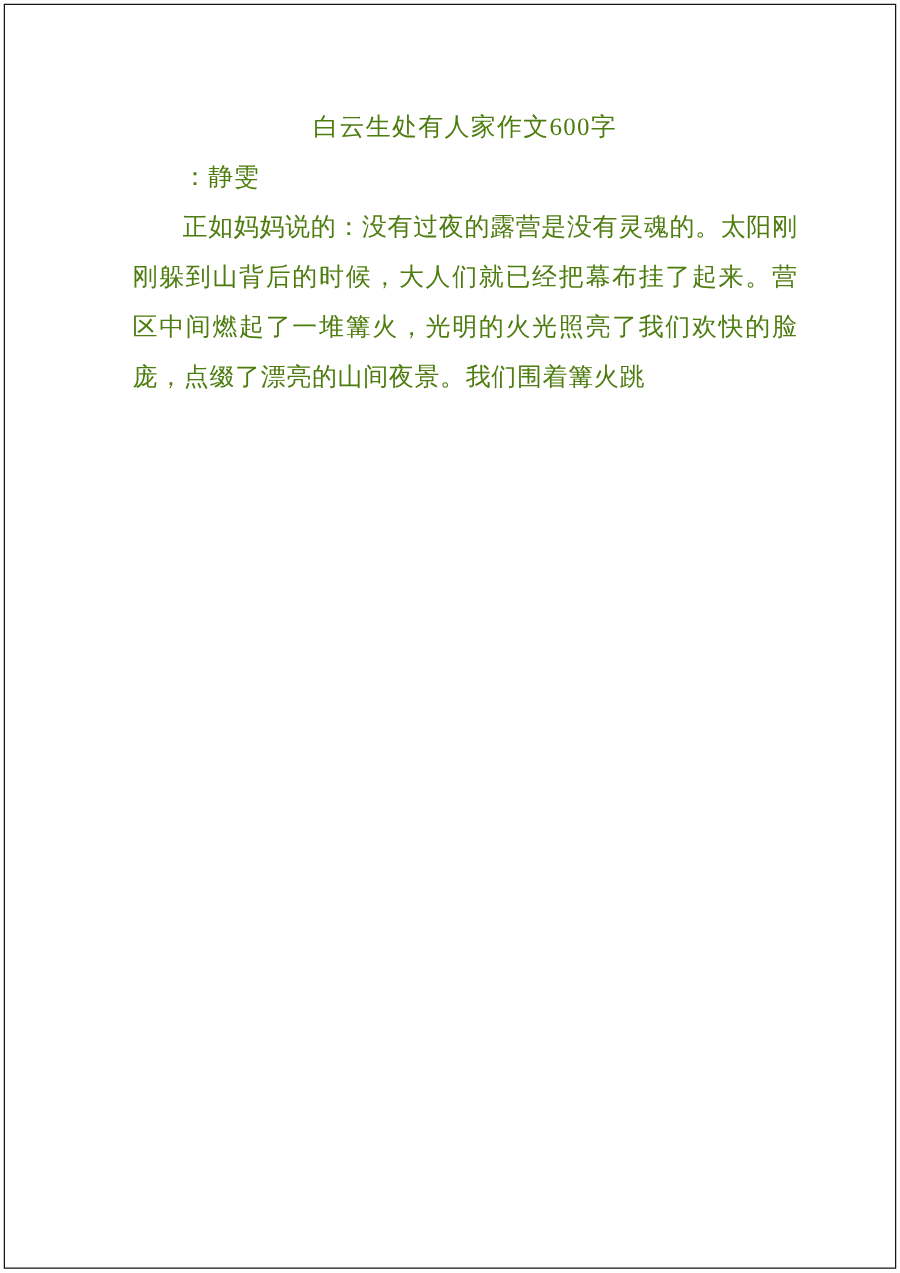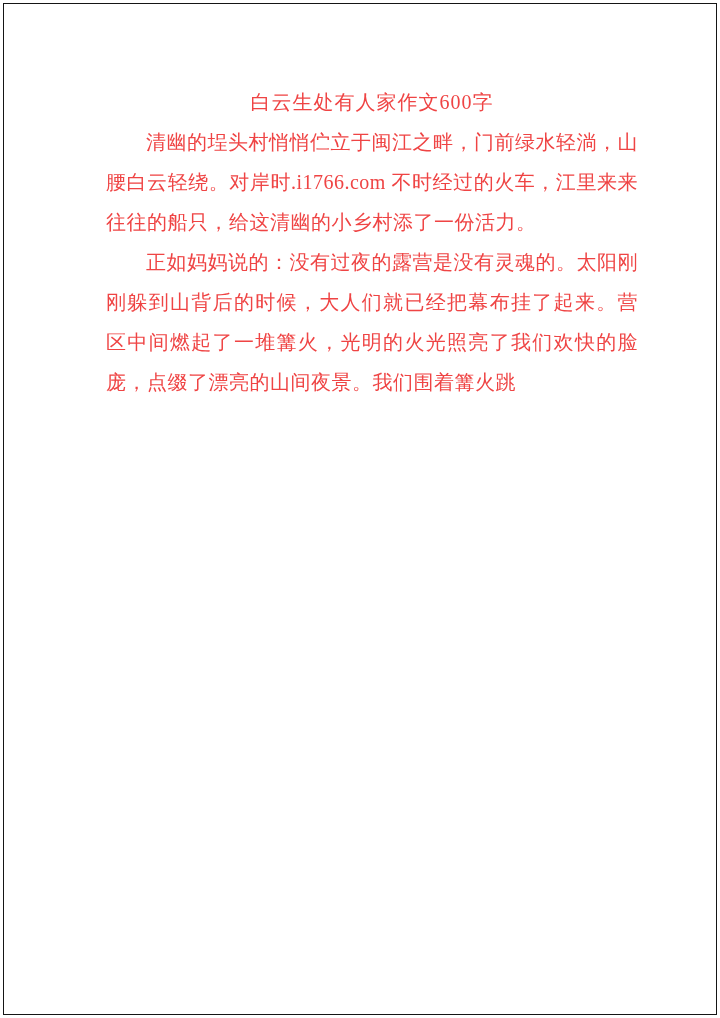--- a/index.html
+++ b/index.html
@@ -8,21 +8,21 @@
     background: #ffffff;
   }
   .page {
     position: relative;
     width: 720px;
     height: 1018px;
     background: #ffffff;
     box-sizing: border-box;
     overflow: hidden;
     font-family: "Liberation Serif", "DejaVu Serif", serif;
-    color: #ef4444;
+    color: #4d7c0f;
   }
   .page-border {
     position: absolute;
     inset: 3px;
     border: 1px solid #151515;
     pointer-events: none;
   }
   .content {
     position: absolute;
     left: 106px;
@@ -49,16 +49,16 @@
     margin-top: 0;
   }
 </style>
 </head>
 <body>
 
 <div class="page">
   <div class="page-border"></div>
   <div class="content">
     <h1 class="title">白云生处有人家作文600字</h1>
-    <p class="para">清幽的埕头村悄悄伫立于闽江之畔，门前绿水轻淌，山腰白云轻绕。对岸时.i1766.com 不时经过的火车，江里来来往往的船只，给这清幽的小乡村添了一份活力。</p>
+    <p class="para author-line">：静雯</p>
     <p class="para">正如妈妈说的：没有过夜的露营是没有灵魂的。太阳刚刚躲到山背后的时候，大人们就已经把幕布挂了起来。营区中间燃起了一堆篝火，光明的火光照亮了我们欢快的脸庞，点缀了漂亮的山间夜景。我们围着篝火跳</p>
   </div>
 </div>
 
 </body></html>

